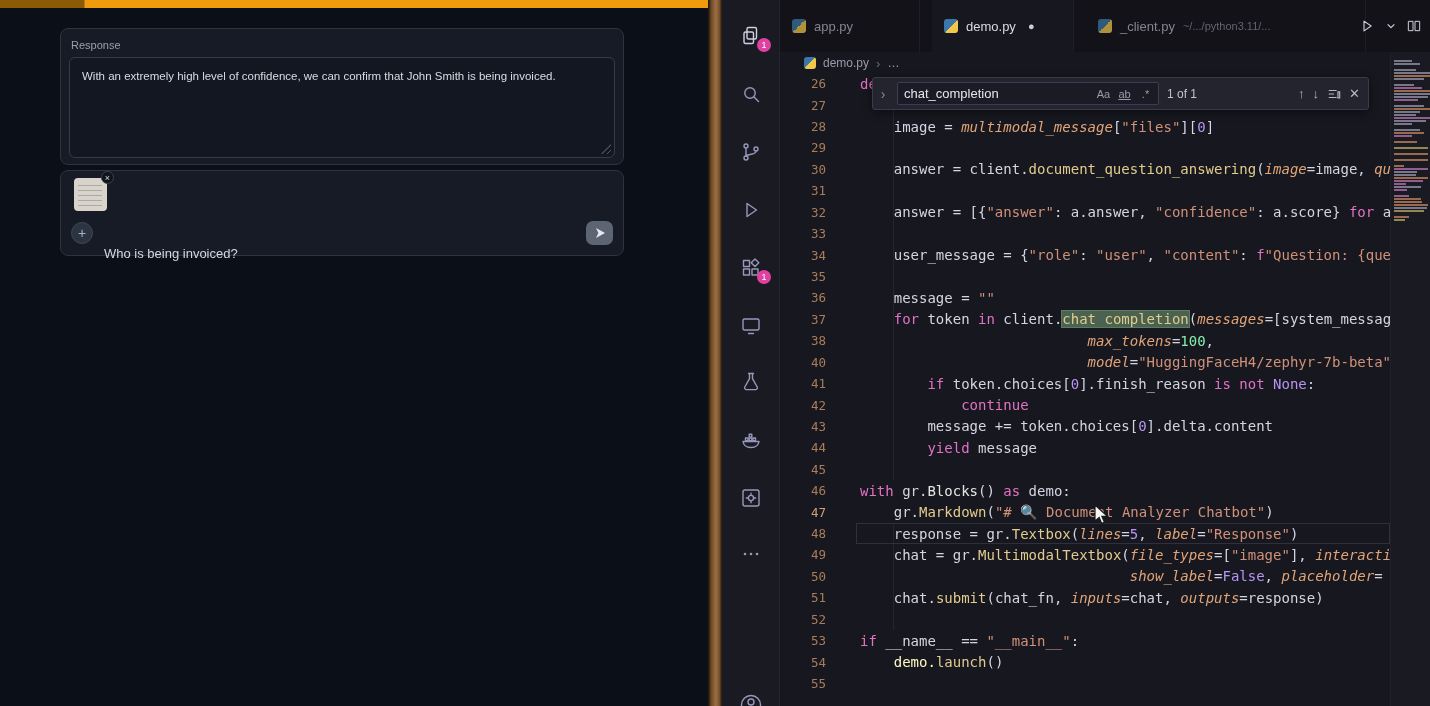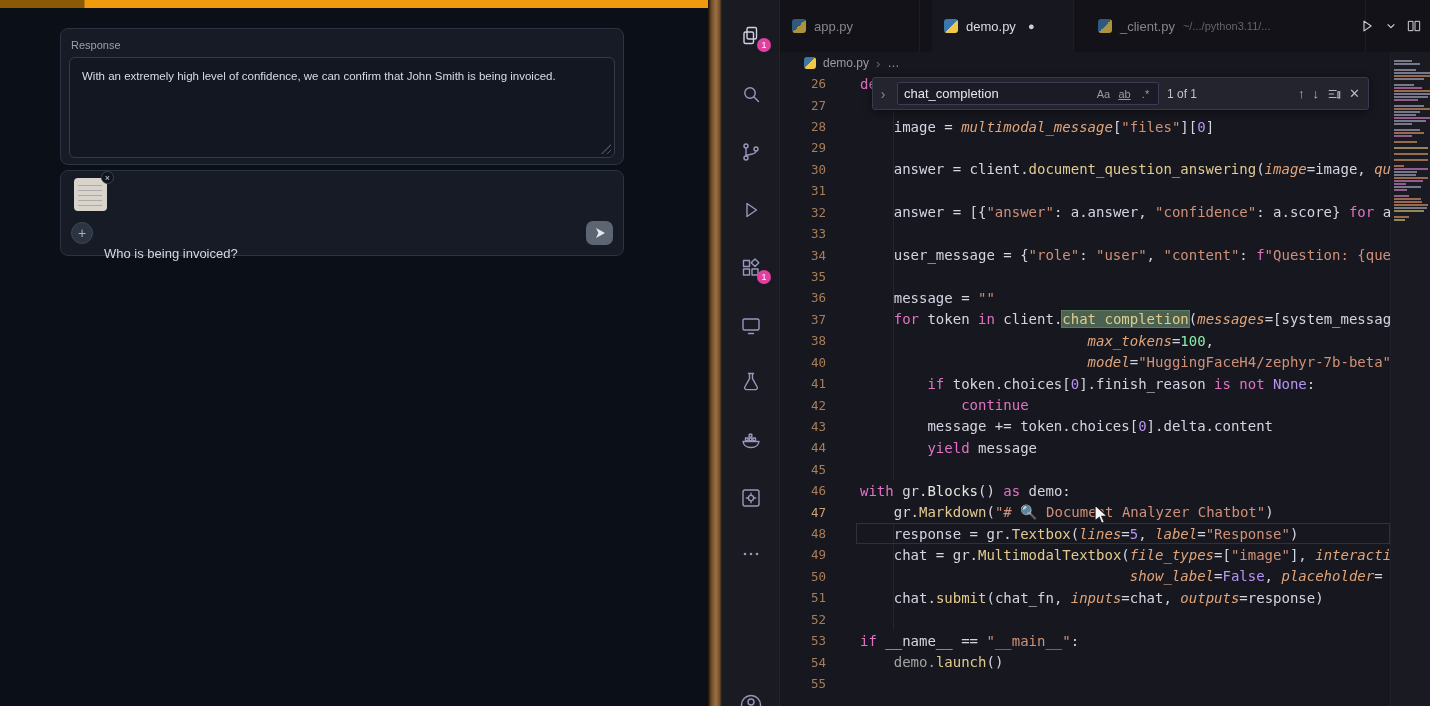--- a/index.html
+++ b/index.html
@@ -368,21 +368,21 @@
         <div class="code-row">
           <span class="ln">52</span>
           <span class="cl"></span>
         </div>
         <div class="code-row">
           <span class="ln">53</span>
           <span class="cl"><span style="color: rgb(226, 114, 197);">if</span><span style="color: rgb(212, 213, 226);"> __name__ == </span><span style="color: rgb(208, 145, 120);">"__main__"</span><span style="color: rgb(212, 213, 226);">:</span></span>
         </div>
         <div class="code-row">
           <span class="ln">54</span>
-          <span class="cl"><span>    </span><span style="color: #a3a3a3; text-align: right;">demo.</span><span style="color: rgb(226, 203, 141);">launch</span><span style="color: rgb(212, 213, 226);">()</span></span>
+          <span class="cl"><span>    </span><span style="color: #fef9c3; text-align: right;">demo.</span><span style="color: rgb(226, 203, 141);">launch</span><span style="color: rgb(212, 213, 226);">()</span></span>
         </div>
         <div class="code-row">
           <span class="ln">55</span>
           <span class="cl"></span>
         </div>
       </div>
 
     <div class="minimap">
         <div id="mmap">
           <div class="mm-bar" style="width: 18px; background: rgb(138, 138, 156);"></div>

